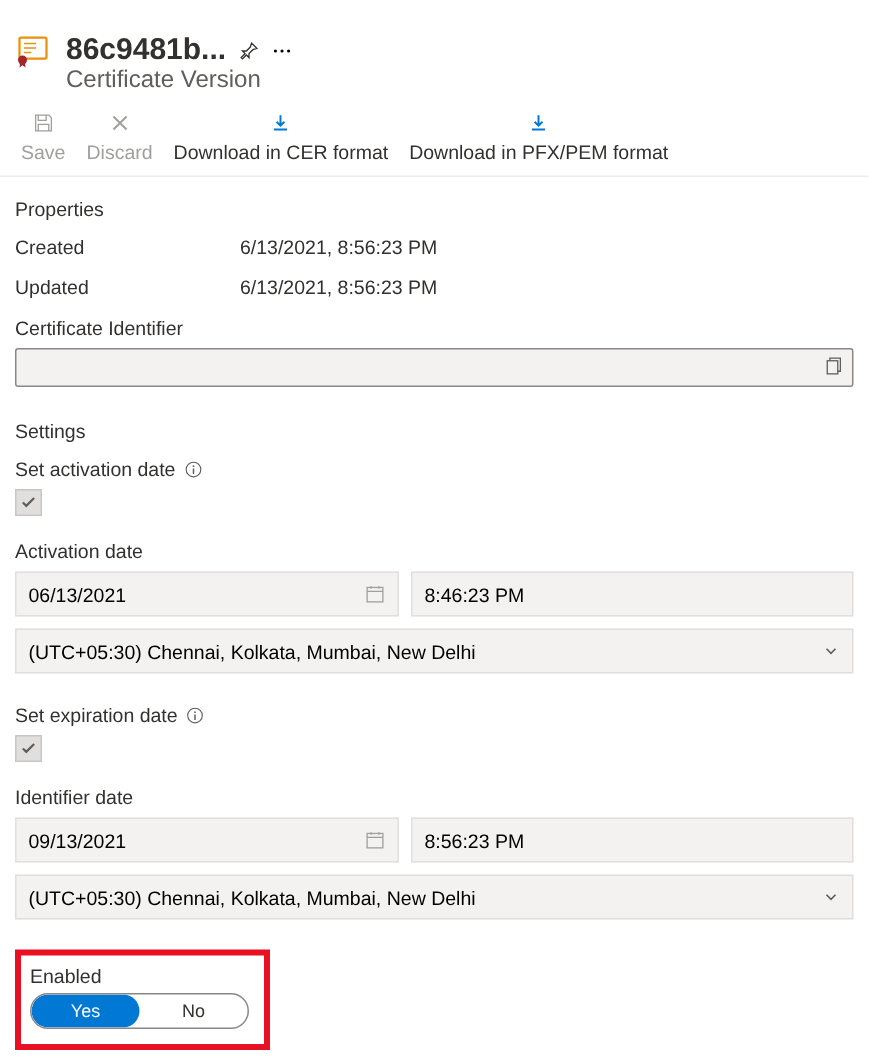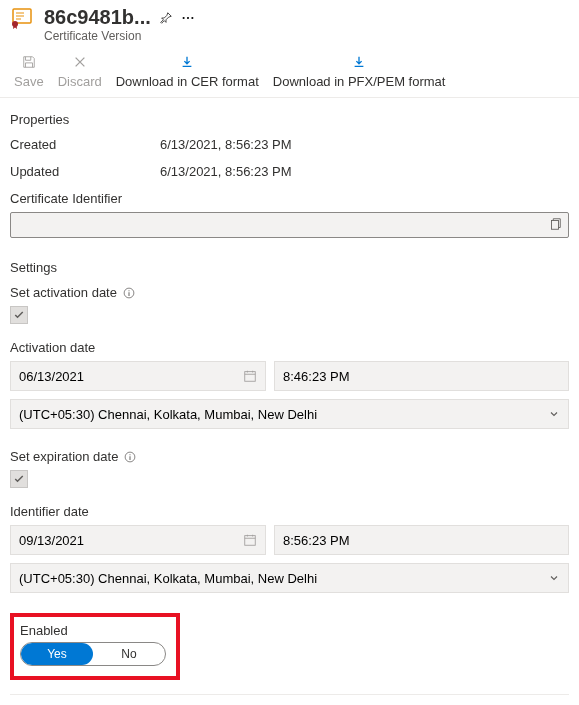--- a/index.html
+++ b/index.html
@@ -1,22 +1,22 @@
 <!DOCTYPE html>
 <html><head>
 <meta charset="utf-8">
 <style>
   * { box-sizing: border-box; margin: 0; padding: 0; }
   body { font-family: "Segoe UI", Arial, sans-serif; font-size: 13px; color: #323130; background: #fff; width: 579px; }
-  .header { display: flex; align-items: flex-start; padding: 6px 10px 4px 10px; gap: 10px; }
+  .header { display: flex; align-items: flex-start; padding: 22px 10px 4px 10px; gap: 10px; }
   .cert-icon { width: 24px; height: 24px; flex-shrink: 0; }
   .title-block { flex: 1; min-width: 0; }
   .title-row { display: flex; align-items: center; gap: 8px; }
   .title { font-size: 20px; font-weight: 600; white-space: nowrap; overflow: hidden; text-overflow: ellipsis; max-width: 120px; }
-  .subtitle { font-size: 12px; color: #605e5c; margin-top: 0px; }
+  .subtitle { font-size: 16px; color: #605e5c; margin-top: 0px; }
   .pin-icon, .ellipsis-icon { width: 14px; height: 14px; color: #323130; cursor: pointer; }
   .toolbar { display: flex; align-items: center; gap: 14px; padding: 8px 14px; border-bottom: 1px solid #edebe9; }
   .tool-btn { display: inline-flex; align-items: center; gap: 5px; color: #a19f9d; cursor: default; font-size: 13px; flex-direction: column; }
   .tool-btn.active { color: #0078d4; cursor: pointer; }
   .tool-btn.active svg { color: #0078d4; }
   .tool-btn svg { width: 14px; height: 14px; }
   .content { padding: 14px 10px; }
   .section-title { font-size: 13px; margin-bottom: 10px; }
   .prop-row { display: flex; margin-bottom: 12px; }
   .prop-label { width: 150px; }

